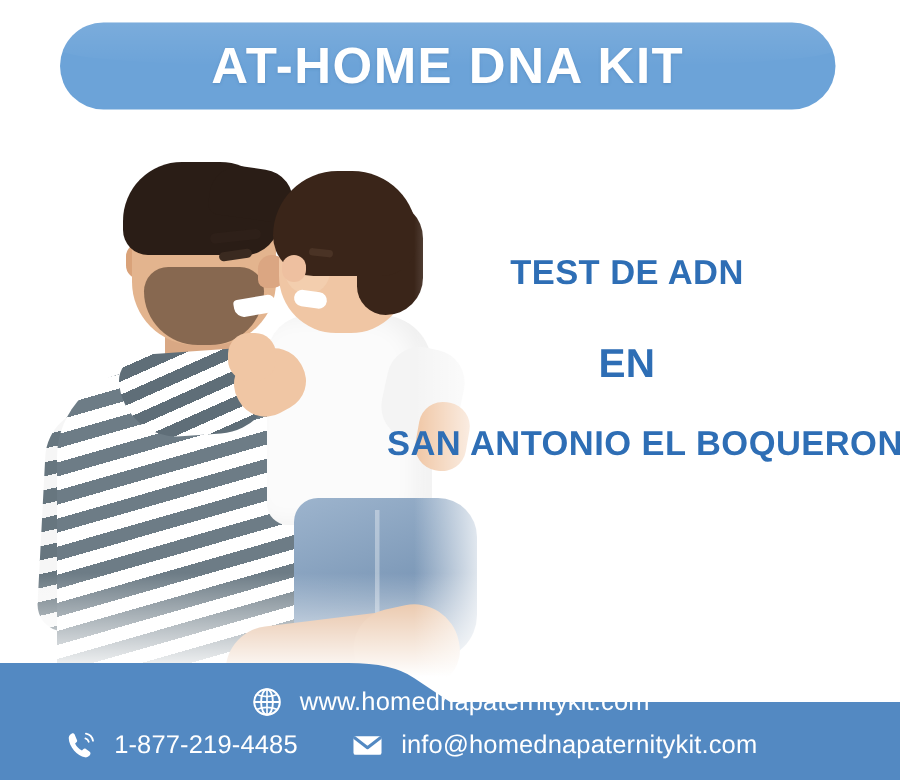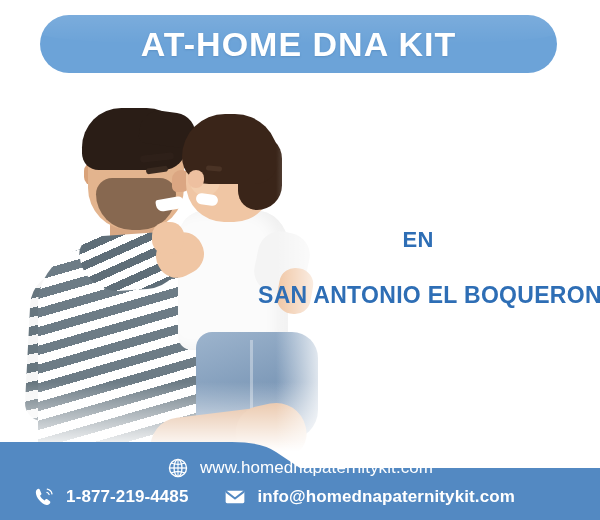--- a/index.html
+++ b/index.html
@@ -189,41 +189,41 @@
   
   #headline-block{
     position:absolute;left:236px;top:160px;width:364px;height:160px;
   }
   .headline{
     position:absolute;width:364px;text-align:center;
     color:#2e6eb5;font-weight:bold;text-transform:uppercase;
     white-space:nowrap;letter-spacing:.3px;
   }
   #headline-line1{top:8px;font-size:23px;}
-  #headline-line2{top:67px;font-size:22px;}
+  #headline-line2{top:67px;font-size:27px;}
   #headline-line3{top:122px;font-size:23px;left:22px;text-align:left;width:auto;}
 
   
   #footer{
     position:absolute;left:0;top:430px;width:600px;height:90px;
     overflow:hidden;
   }
   #footer-shape{
     position:absolute;left:0;top:0;width:600px;height:90px;
   }
   #footer-content{
     position:absolute;left:0;top:0;width:600px;height:90px;
   }
   #footer-row-site{
     position:absolute;left:0;top:26px;width:600px;height:24px;
     display:flex;align-items:center;justify-content:center;gap:14px;text-align:right;
   }
   #footer-row-contact{
     position:absolute;left:0;top:54px;width:548px;height:26px;
-    display:flex;align-items:center;justify-content:center;gap:14px;font-weight:bold;
+    display:flex;align-items:center;justify-content:center;gap:14px;
   }
   .footer-text{
     color:#ffffff;font-size:17px;letter-spacing:.1px;white-space:nowrap;
   }
   .footer-group{display:flex;align-items:center;gap:11px;}
   .footer-group + .footer-group{margin-left:22px;}
   .ficon{display:block;width:22px;height:22px;flex:0 0 22px;}
 
   
   #header-badge:after{
@@ -275,20 +275,21 @@
     <div class="ph" id="kid-mouth"></div>
 
     <div class="ph" id="man-arm"></div>
     <div class="ph" id="man-hand"></div>
 
     <div class="ph" id="photo-fade"></div>
     <div class="ph" id="photo-fade-r"></div>
   </div>
 
   <div id="headline-block">
+    <div class="headline" id="headline-line1">TEST DE ADN</div>
     <div class="headline" id="headline-line2">EN</div>
     <div class="headline" id="headline-line3">SAN ANTONIO EL BOQUERON</div>
   </div>
 
   <div id="footer">
     <svg id="footer-shape" viewBox="0 0 600 90" preserveAspectRatio="none">
       <path d="M0,12 L232,12 Q262,12 276,22 L300,38 L600,38 L600,90 L0,90 Z" fill="#5389c2"></path>
     </svg>
 
     <div id="footer-content">

